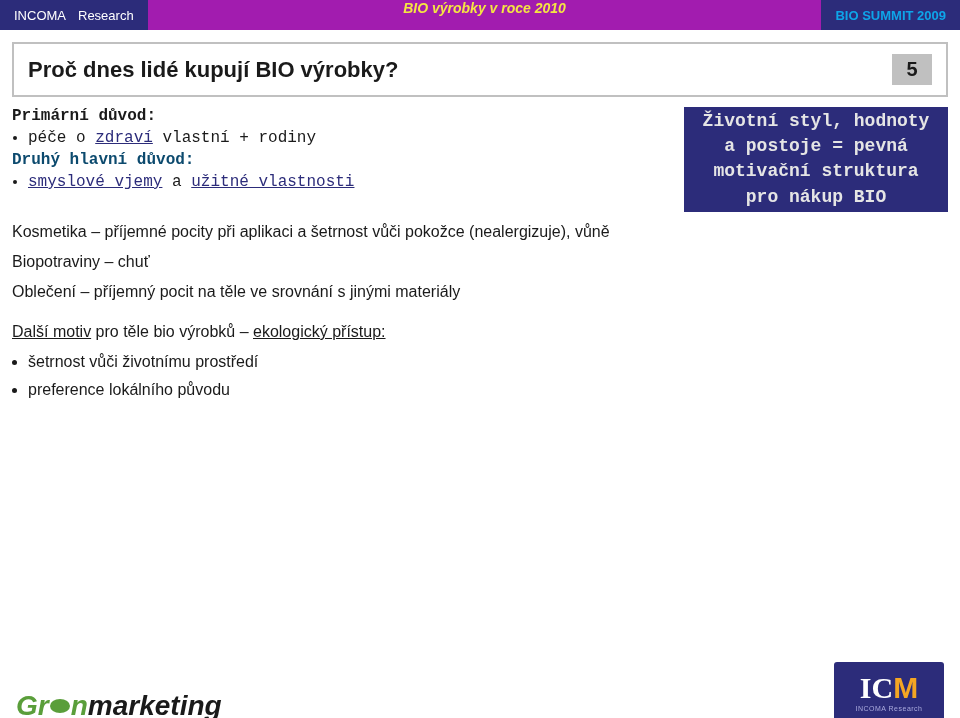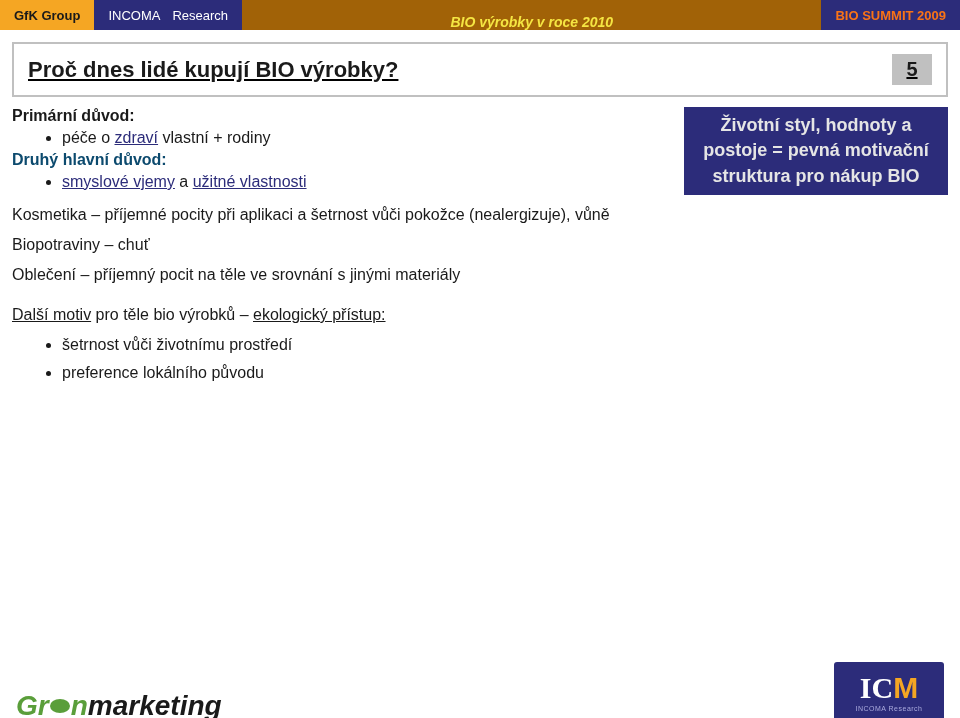--- a/index.html
+++ b/index.html
@@ -35,32 +35,32 @@
       padding: 0 14px;
       display: flex;
       align-items: center;
       gap: 12px;
     }
     .header-incoma span.research {
       color: #ffffff;
     }
     .header-title {
       flex: 1;
-      background: #a16207;
+      background: #a21caf;
       color: #f5e642;
       font-size: 14px;
       font-weight: bold;
       display: flex;
-      align-items: flex-end;
+      align-items: flex-start;
       justify-content: center;
       font-style: italic;
     }
     .header-summit {
       background: #2c2c7a;
-      color: #f97316;
+      color: #0ea5e9;
       font-size: 13px;
       font-weight: bold;
       padding: 13px 14px;
       display: flex;
       align-items: center;
     }
 
     
     .main {
       padding: 0;
@@ -71,21 +71,20 @@
 
     
     .title-bar {
       background: #ffffff;
       border: 2px solid #c0c0c0;
       margin: 12px 12px 10px 12px;
       padding: 10px 14px;
       display: flex;
       align-items: center;
       justify-content: space-between;
-      text-decoration: underline;
     }
     .title-bar h1 {
       font-size: 22px;
       font-weight: bold;
       color: #1a1a1a;
     }
     .slide-number {
       background: #c0c0c0;
       color: #1a1a1a;
       font-size: 20px;
@@ -93,20 +92,21 @@
       padding: 4px 14px;
       min-width: 40px;
       text-align: center;
     }
 
     
     .content-area {
       display: flex;
       margin: 0 12px;
       gap: 8px;
+      font-family: Liberation Mono, monospace;
     }
 
     .left-column {
       flex: 1;
     }
 
     .right-box {
       width: 264px;
       background: #2c2c7a;
       color: #e5e5e5;
@@ -179,39 +179,36 @@
       overflow: hidden;
     }
     .icm-inner {
       display: flex;
       flex-direction: column;
       align-items: center;
     }
 
     ul.bullets {
       list-style: disc;
-      margin-left: 50px;
+      margin-left: 16px;
     }
     ul.bullets li {
       font-size: 16px;
       color: #1a1a1a;
       margin-bottom: 4px;
     }
 
     .motiv-underline {
       text-decoration: underline;
     }
   </style>
 </head>
 <body>
 
 <div class="header">
-  <div class="header-gfk">
-    <span>GfK Group</span>
-  </div>
   <div class="header-incoma">
     <span>INCOMA</span>
     <span class="research">Research</span>
   </div>
   <div class="header-title">
     <span>BIO výrobky v roce 2010</span>
   </div>
   <div class="header-summit">
     <span>BIO SUMMIT 2009</span>
   </div>

